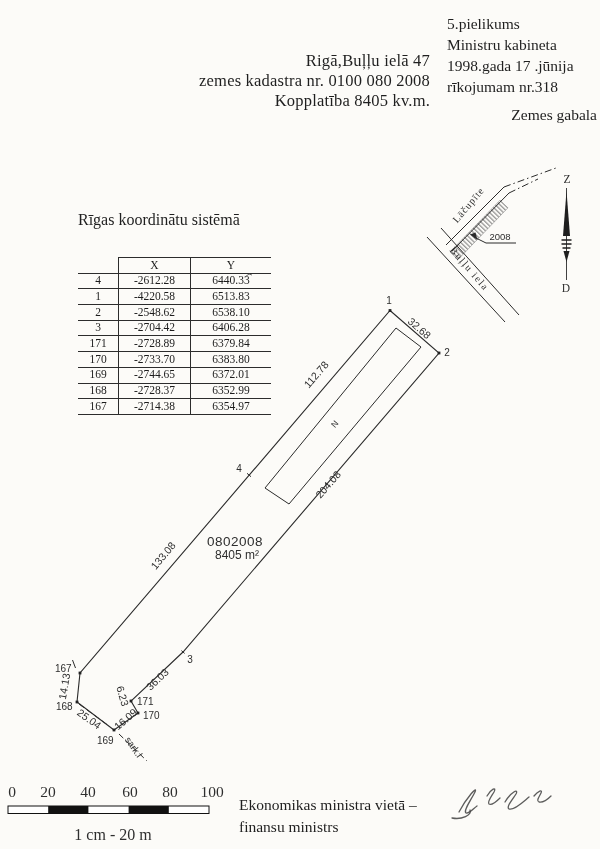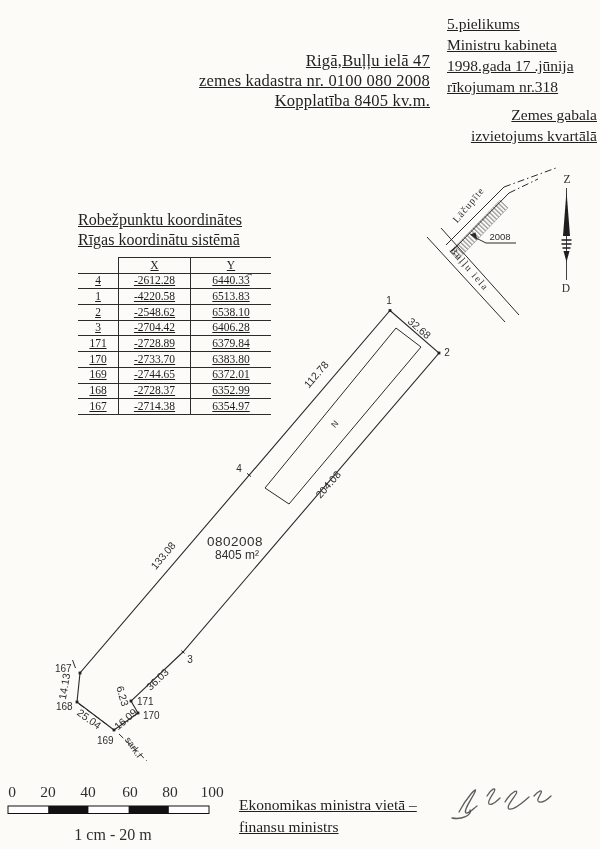--- a/index.html
+++ b/index.html
@@ -1,18 +1,18 @@
 <!DOCTYPE html>
 <html><head>
 <meta charset="utf-8">
 <style>
   html,body{margin:0;padding:0;}
   body{width:600px;height:849px;background:#fcfbf8;position:relative;overflow:hidden;
        font-family:"Liberation Serif",serif;color:#1f1f1f;}
-  .abs{position:absolute;text-decoration:underline;}
+  .abs{position:absolute;}
   .center{text-align:right;}
   .title-block{left:168px;top:51px;width:262px;font-size:16.5px;line-height:20px;letter-spacing:.2px;}
   .annex-block{left:447px;top:13px;font-size:15.5px;line-height:21px;}
   .quarter-caption{left:427px;top:104px;width:170px;font-size:15.5px;line-height:21px;}
   .coords-heading{left:78px;top:210px;font-size:16px;line-height:20px;}
   .coords-table{left:78px;top:257px;border-collapse:collapse;font-size:11.5px;color:#1c1c1c;}
   .coords-table td,.coords-table th{padding:0 2px;height:14.7px;line-height:1;font-weight:normal;
        text-align:center;white-space:nowrap;border-bottom:1px solid #2c2c2c;}
   .coords-table .c1{width:36px;}
   .coords-table .c2{width:67px;border-left:1px solid #2c2c2c;}
@@ -39,25 +39,23 @@
 
 <div class="abs annex-block">
   <div>5.pielikums</div>
   <div>Ministru kabineta</div>
   <div>1998.gada 17 .jūnija</div>
   <div>rīkojumam nr.318</div>
 </div>
 
 <div class="abs quarter-caption center">
   <div>Zemes gabala</div>
-  <div>izvietojums kvartālā</div>
 </div>
 
 <div class="abs coords-heading">
-  <div>Robežpunktu koordinātes</div>
   <div>Rīgas koordinātu sistēmā</div>
 </div>
 
 <table class="abs coords-table">
   <thead>
     <tr>
       <th class="c1"></th>
       <th class="c2">X</th>
       <th class="c3">Y</th>
     </tr>

